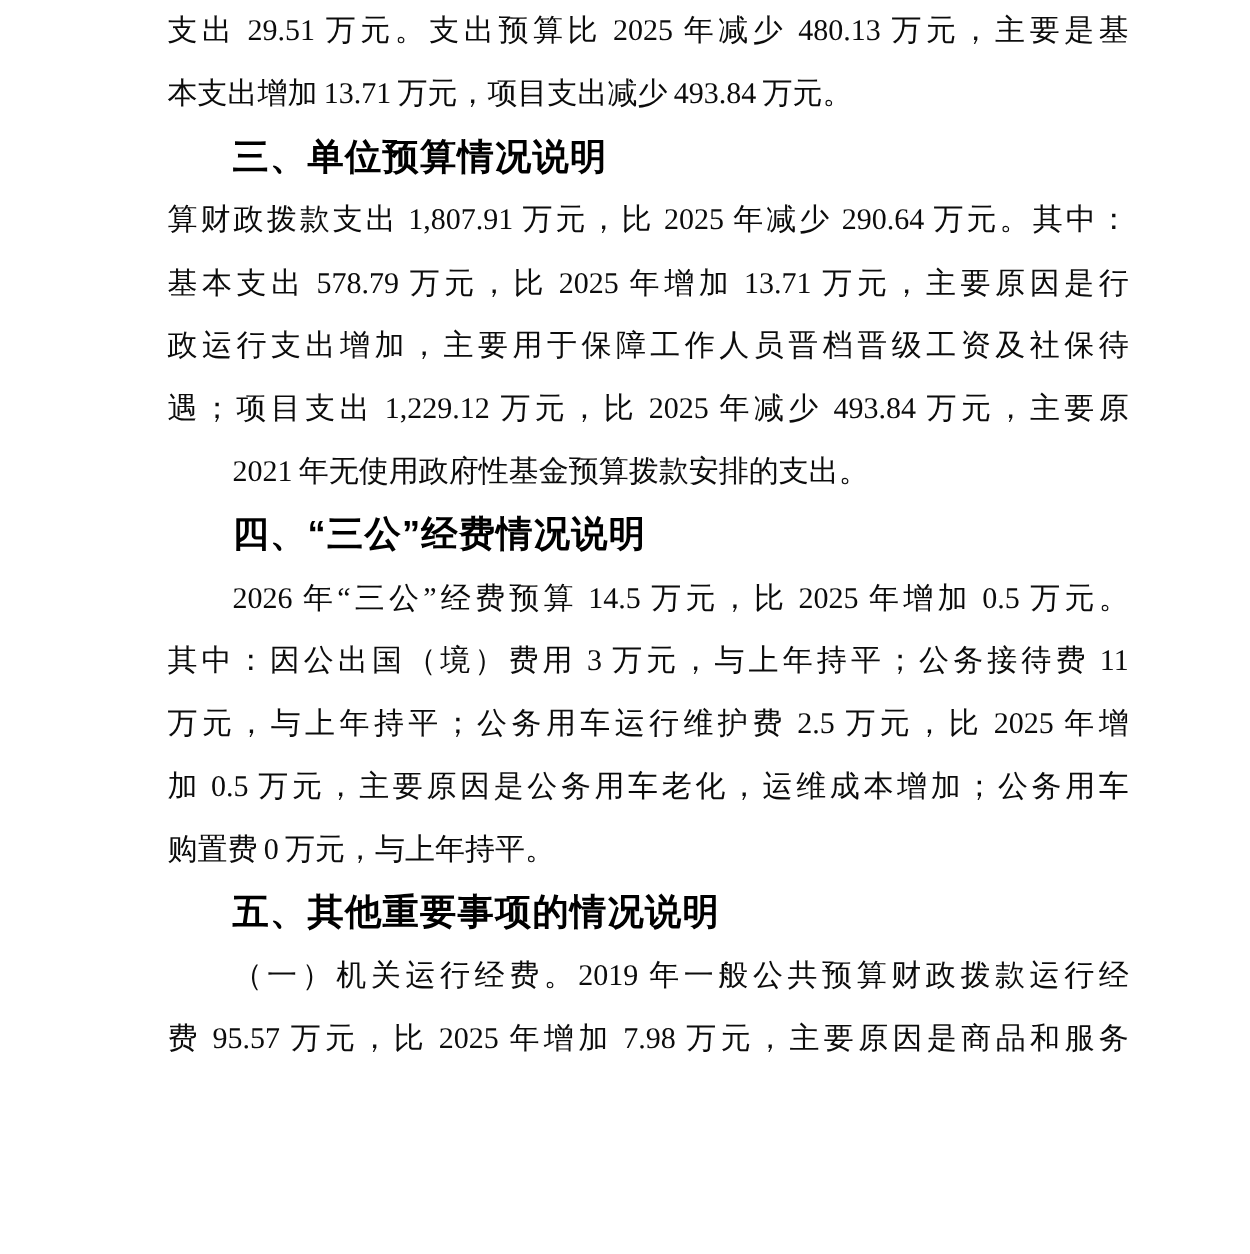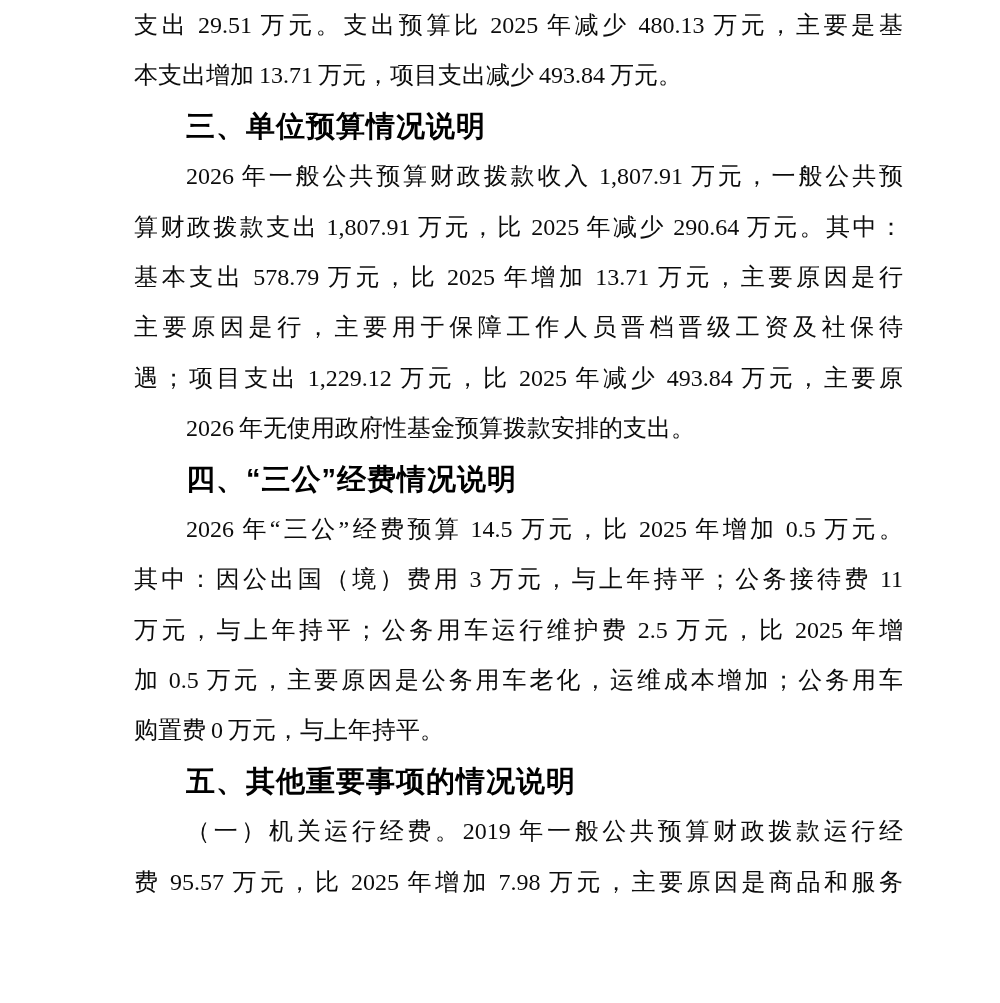--- a/index.html
+++ b/index.html
@@ -46,26 +46,25 @@
   }
 </style>
 </head>
 <body>
 
 <div class="page">
   <div class="content">
     <div class="line justify">支出 29.51 万元。支出预算比 2025 年减少 480.13 万元，主要是基</div>
     <div class="line">本支出增加 13.71 万元，项目支出减少 493.84 万元。</div>
     <div class="line heading indent">三、单位预算情况说明</div>
-    <div class="line justify indent">2026 年一般公共预算财政拨款收入 1,807.91 万元，一般公共预</div>
     <div class="line justify">算财政拨款支出 1,807.91 万元，比 2025 年减少 290.64 万元。其中：</div>
     <div class="line justify">基本支出 578.79 万元，比 2025 年增加 13.71 万元，主要原因是行</div>
-    <div class="line justify">主要原因是行，主要用于保障工作人员晋档晋级工资及社保待</div>
+    <div class="line justify">政运行支出增加，主要用于保障工作人员晋档晋级工资及社保待</div>
     <div class="line justify">遇；项目支出 1,229.12 万元，比 2025 年减少 493.84 万元，主要原</div>
-    <div class="line indent">2026 年无使用政府性基金预算拨款安排的支出。</div>
+    <div class="line indent">2021 年无使用政府性基金预算拨款安排的支出。</div>
     <div class="line heading indent">四、“三公”经费情况说明</div>
     <div class="line justify indent">2026 年“三公”经费预算 14.5 万元，比 2025 年增加 0.5 万元。</div>
     <div class="line justify">其中：因公出国（境）费用 3 万元，与上年持平；公务接待费 11</div>
     <div class="line justify">万元，与上年持平；公务用车运行维护费 2.5 万元，比 2025 年增</div>
     <div class="line justify">加 0.5 万元，主要原因是公务用车老化，运维成本增加；公务用车</div>
     <div class="line">购置费 0 万元，与上年持平。</div>
     <div class="line heading indent">五、其他重要事项的情况说明</div>
     <div class="line justify indent">（一）机关运行经费。2019 年一般公共预算财政拨款运行经</div>
     <div class="line justify">费 95.57 万元，比 2025 年增加 7.98 万元，主要原因是商品和服务</div>
   </div>

